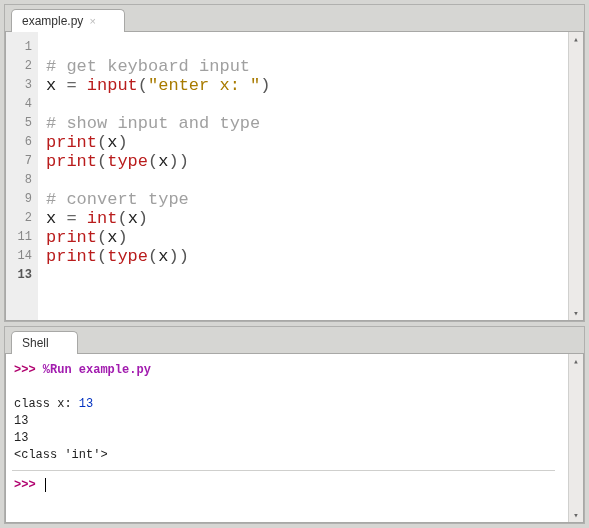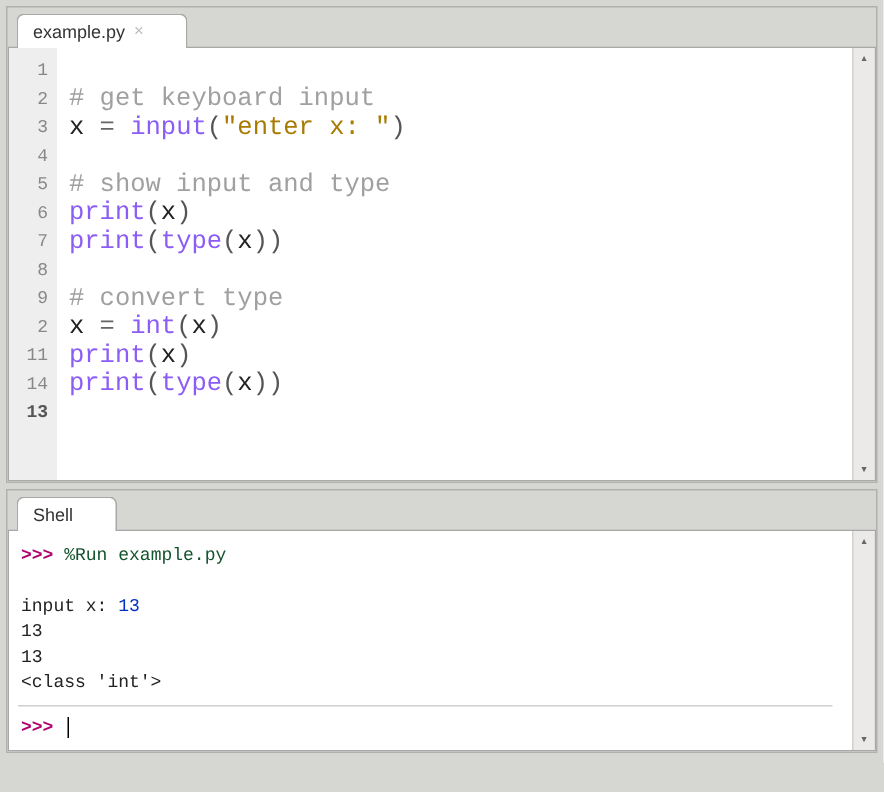--- a/index.html
+++ b/index.html
@@ -12,21 +12,21 @@
   overflow: hidden;
   padding: 4px;
 }
 .pane {
   border: 1px solid #b0b0ae;
   background: #d6d6d3;
   display: flex;
   flex-direction: column;
 }
 .editor-pane { height: 318px; margin-bottom: 4px; }
-.shell-pane { height: 176px; }
+.shell-pane { height: 198px; }
 .tab-strip {
   display: flex;
   align-items: flex-end;
   height: 26px;
   padding-left: 6px;
   position: relative;
 }
 .tab {
   background: #fff;
   border: 1px solid #a8a8a6;
@@ -93,25 +93,25 @@
 }
 .shell-body {
   flex: 1;
   padding: 8px 0 6px 8px;
   line-height: 17px;
   font-size: 12px;
 }
 .tok-comment { color: #a0a0a0; }
 .tok-ident { color: #222; }
 .tok-op { color: #666; }
-.tok-builtin { color: #8b5cf6; }
+.tok-builtin { color: #b91c1c; }
 .tok-paren { color: #555; }
 .tok-string { color: #a87b00; }
 .prompt { color: #b0006e; font-weight: bold; }
-.magic { color: #14532d; }
+.magic { color: #a21caf; font-weight: bold; }
 .inblue { color: #0030c0; }
 .out { color: #222; }
 .cursor {
   display: inline-block;
   width: 1px;
   height: 14px;
   background: #000;
   vertical-align: text-bottom;
   margin-left: 2px;
 }
@@ -159,21 +159,21 @@
 <div class="pane shell-pane">
   <div class="tab-strip">
     <div class="tab">
       <span>Shell</span>
     </div>
   </div>
   <div class="content-wrap">
     <div class="shell-body" id="shell-body">
         <div><span class="prompt">&gt;&gt;&gt;</span><span class="magic"> %Run example.py</span></div>
         <div>&nbsp;</div>
-        <div><span class="out">  input x: </span><span class="inblue">13</span></div>
+        <div><span class="out">  class x: </span><span class="inblue">13</span></div>
         <div class="out">  13</div>
         <div class="out">  13</div>
         <div class="out">  &lt;class 'int'&gt;</div>
         <hr class="shell-sep">
         <div><span class="prompt">&gt;&gt;&gt;</span><span> </span><span class="cursor"></span></div>
       </div>
     <div class="scrollbar">
       <div class="scroll-btn">▴</div>
       <div class="scroll-btn">▾</div>
     </div>

